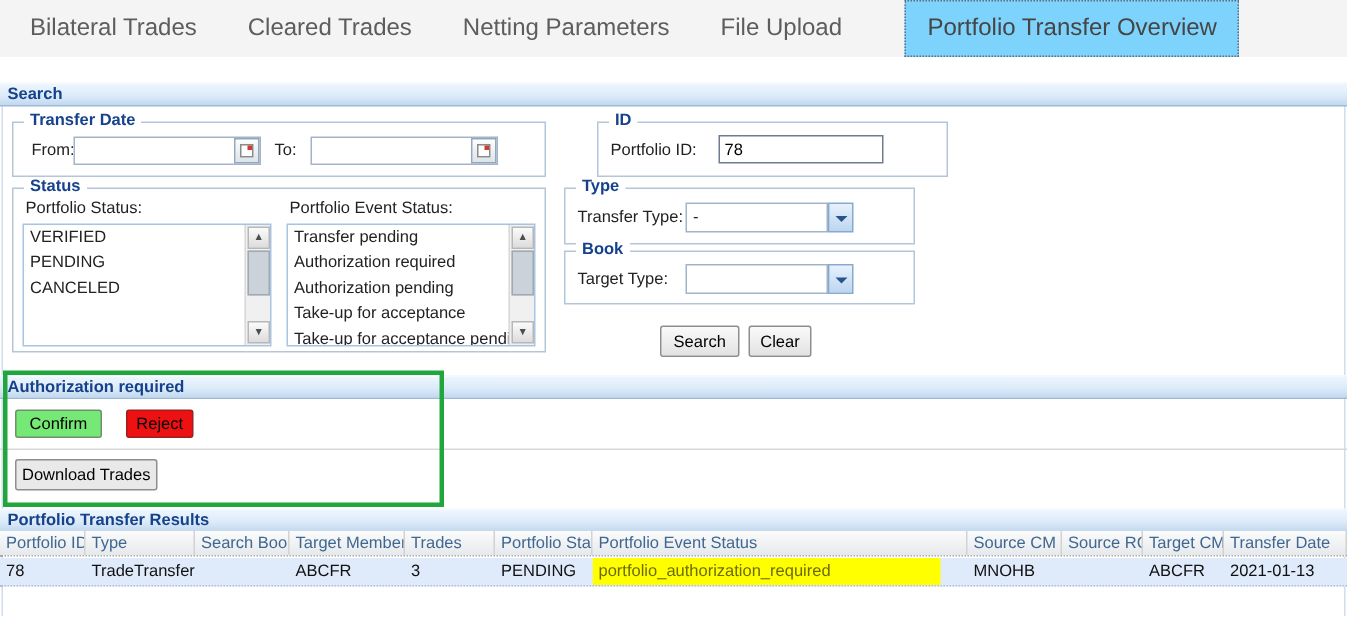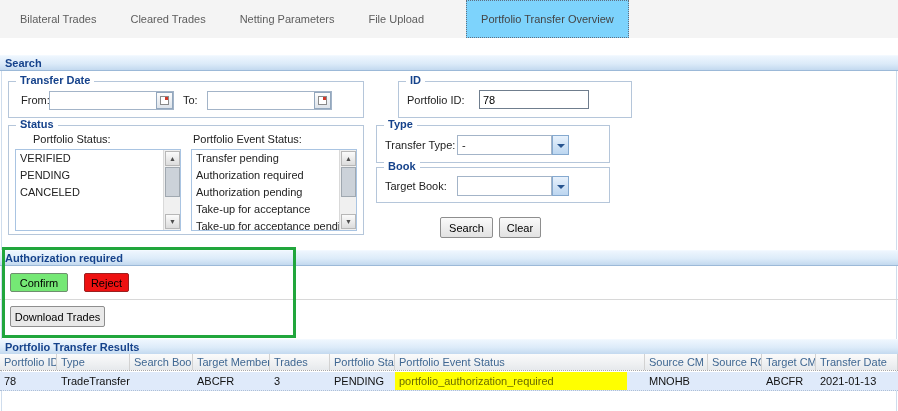--- a/index.html
+++ b/index.html
@@ -2,21 +2,21 @@
 <html><head>
 <meta charset="utf-8">
 <style>
   * { margin:0; padding:0; box-sizing:border-box; }
   html,body { width:898px; height:411px; background:#fff; }
   body { font-family:"Liberation Sans","DejaVu Sans",sans-serif; font-size:11px; color:#222; }
   #root { position:relative; width:898px; height:411px; background:#fff; overflow:hidden; }
 
   
   .tabbar { position:absolute; left:0; top:0; width:898px; height:38px; background:#f4f4f4; display:flex; align-items:stretch; }
-  .tab { display:flex; align-items:center; padding:2px 14px; margin-left:6px; color:#5d5d5d; font-size:11px; cursor:pointer; white-space:nowrap; }
+  .tab { display:flex; align-items:center; padding:2px 14px; margin-left:6px; color:#5d5d5d; font-size:16px; cursor:pointer; white-space:nowrap; }
   .tab.active { background:#7dd3fc; border:1px dotted #5f6f82; color:#454545; margin-left:28px; }
 
   
   .panel-edge { position:absolute; top:55px; bottom:0; width:1px; background:#cfdded; }
   .panel-edge.l { left:1px; } .panel-edge.r { right:1px; }
 
   
   .section-hdr { position:absolute; left:0; width:898px; height:16px; line-height:15px;
     background:linear-gradient(180deg,#eef6fe 0%,#dcebf9 55%,#c3d9ef 100%);
     border-top:1px solid #f3f9ff; border-bottom:1px solid #9cb9d8;
@@ -121,21 +121,21 @@
   </div>
 
   <div class="fs" id="fs-id">
     <span class="legend">ID</span>
     <span class="flabel" style="left:8px; top:12px;">Portfolio ID:</span>
     <input class="txt dark" type="text" style="left: 80px; top: 8px; width: 110px;" value="78">
   </div>
 
   <div class="fs" id="fs-status">
     <span class="legend">Status</span>
-    <span class="flabel" style="left:24px; top:7px;text-align:right;">Portfolio Status:</span>
+    <span class="flabel" style="left:8px; top:7px;text-align:right;">Portfolio Status:</span>
     <div class="listbox" style="left:6px; top:23px;">
       <div class="lb-items">
         <div class="lb-item">VERIFIED</div>
         <div class="lb-item">PENDING</div>
         <div class="lb-item">CANCELED</div>
       </div>
       <div class="sbar">
         <div class="sb-btn up">▲</div>
         <div class="sb-thumb"></div>
         <div class="sb-btn dn">▼</div>
@@ -162,21 +162,21 @@
     <span class="legend">Type</span>
     <span class="flabel" style="left:8px; top:13px;">Transfer Type:</span>
     <div class="combo" style="left:80px; top:9px;">
       <div class="cval">-</div>
       <div class="trigger"></div>
     </div>
   </div>
 
   <div class="fs" id="fs-book">
     <span class="legend">Book</span>
-    <span class="flabel" style="left:8px; top:12px;">Target Book:</span>
+    <span class="flabel" style="left:8px; top:12px;">Target Type:</span>
     <div class="combo" style="left:80px; top:8px;">
       <div class="cval"></div>
       <div class="trigger"></div>
     </div>
   </div>
 
   <button class="btn" id="btn-search">Search</button>
   <button class="btn" id="btn-clear">Clear</button>
 
   <div class="section-hdr" id="hdr-auth">Authorization required</div>

